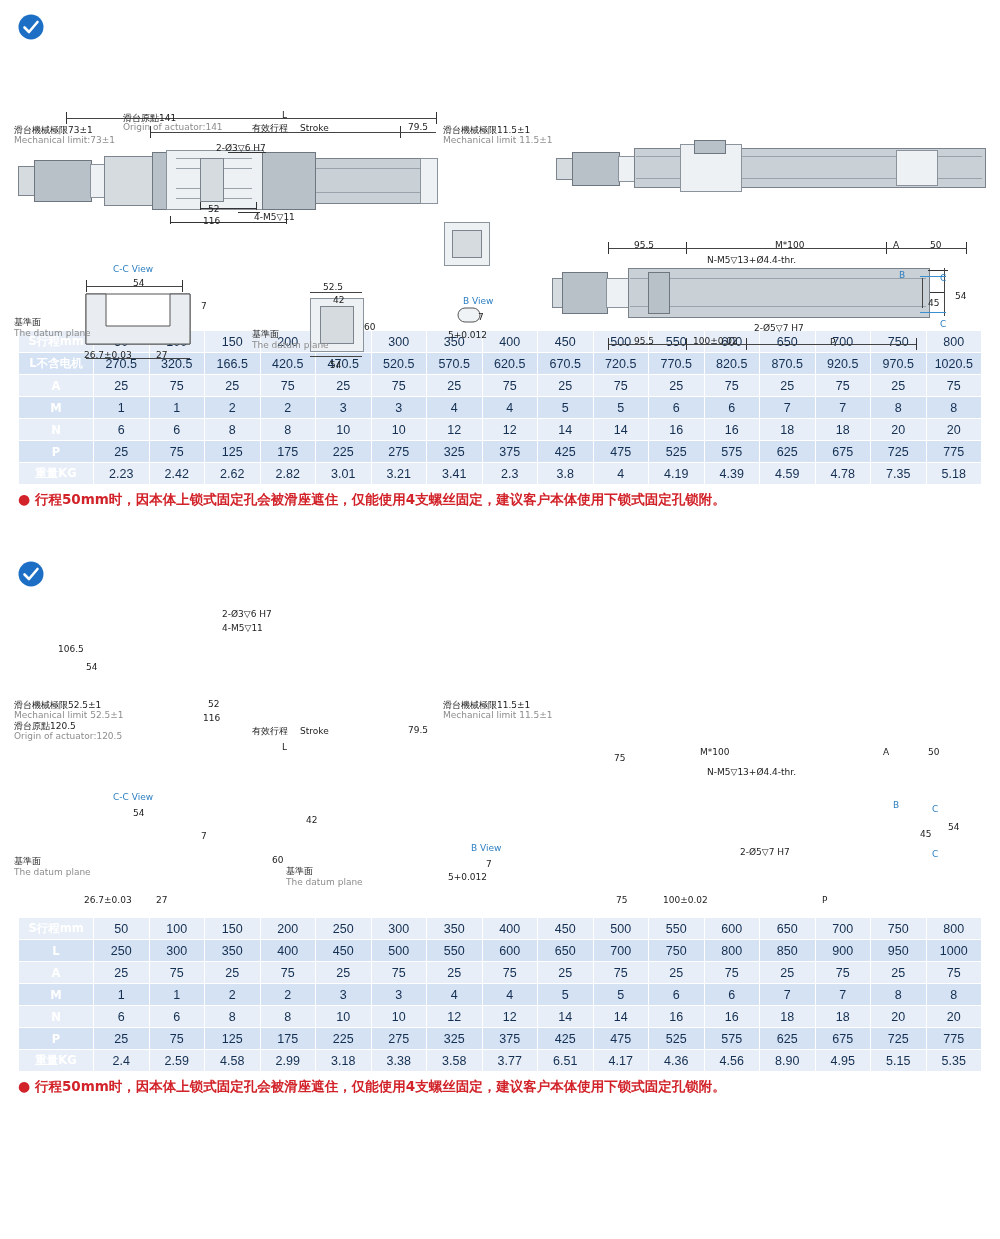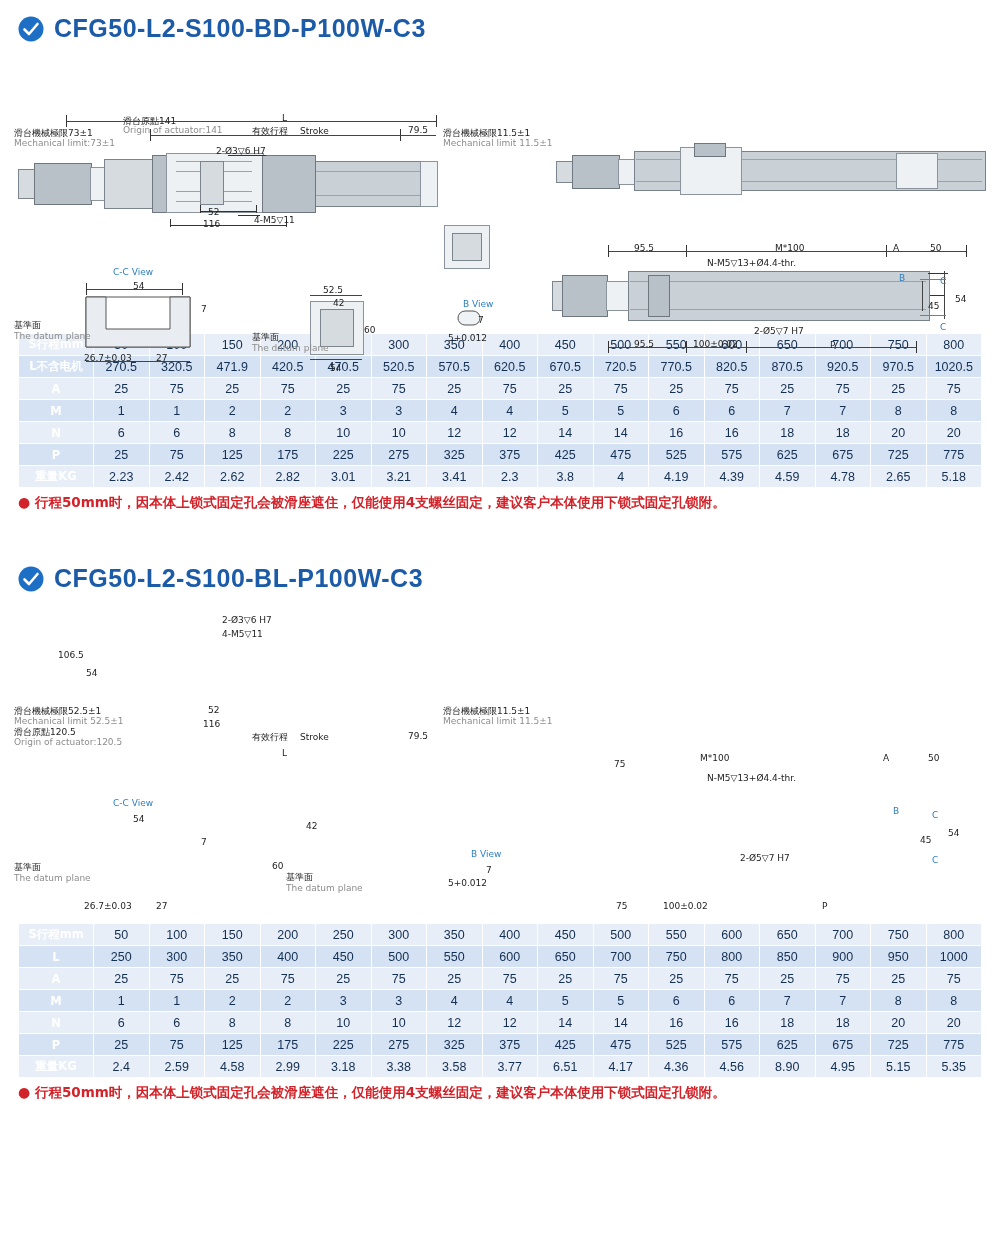--- a/index.html
+++ b/index.html
@@ -52,21 +52,20 @@
 </head>
 <body>
 
 <div class="section">
 
   <div class="title-row" style="padding-top:14px;">
     <svg class="check-icon" viewBox="0 0 26 26">
       <circle cx="13" cy="13" r="12.5" fill="#1c6fc4"></circle>
       <path d="M6.5 13.5 L11 18 L19.5 8" fill="none" stroke="#fff" stroke-width="2.6" stroke-linecap="round" stroke-linejoin="round"></path>
     </svg>
-    <div class="title-text">CFG50-L2-S100-BD-P100W-C3</div>
   </div>
 
   <div class="drawing" style="height:290px;">
 
     <div class="hline" style="left:66px;top:78px;width:370px;background:#444;"></div>
     <div class="vline" style="left:66px;top:72px;height:12px;"></div>
     <div class="vline" style="left:436px;top:72px;height:12px;"></div>
 
     <div class="hline" style="left:150px;top:92px;width:250px;background:#444;"></div>
     <div class="vline" style="left:150px;top:86px;height:12px;"></div>
@@ -232,21 +231,21 @@
           <td>600</td>
           <td>650</td>
           <td>700</td>
           <td>750</td>
           <td>800</td>
         </tr>
         <tr class="alt">
           <td class="hdr">L不含电机</td>
           <td>270.5</td>
           <td>320.5</td>
-          <td>471.9</td>
+          <td>166.5</td>
           <td>420.5</td>
           <td>470.5</td>
           <td>520.5</td>
           <td>570.5</td>
           <td>620.5</td>
           <td>670.5</td>
           <td>720.5</td>
           <td>770.5</td>
           <td>820.5</td>
           <td>870.5</td>
@@ -339,40 +338,39 @@
           <td>3.01</td>
           <td>3.21</td>
           <td>3.41</td>
           <td>2.3</td>
           <td>3.8</td>
           <td>4</td>
           <td>4.19</td>
           <td>4.39</td>
           <td>4.59</td>
           <td>4.78</td>
-          <td>2.65</td>
+          <td>7.35</td>
           <td>5.18</td>
         </tr>
       </tbody>
   </table>
 
   <div class="note">
     <span class="dot">●</span>
     <span>行程50mm时，因本体上锁式固定孔会被滑座遮住，仅能使用4支螺丝固定，建议客户本体使用下锁式固定孔锁附。</span>
   </div>
 </div>
 
 <div class="section">
 
   <div class="title-row" style="padding-top:52px;">
     <svg class="check-icon" viewBox="0 0 26 26">
       <circle cx="13" cy="13" r="12.5" fill="#1c6fc4"></circle>
       <path d="M6.5 13.5 L11 18 L19.5 8" fill="none" stroke="#fff" stroke-width="2.6" stroke-linecap="round" stroke-linejoin="round"></path>
     </svg>
-    <div class="title-text">CFG50-L2-S100-BL-P100W-C3</div>
   </div>
 
   <div class="drawing" style="height:330px;">
 
     <div id="labels-2">
         <div class="lbl cn" style="left: 222px; top: 22px;">2-Ø3▽6 H7</div>
         <div class="lbl cn" style="left: 222px; top: 36px;">4-M5▽11</div>
         <div class="lbl cn" style="left: 58px; top: 57px;">106.5</div>
         <div class="lbl cn" style="left: 86px; top: 75px;">54</div>
         <div class="lbl cn" style="left: 14px; top: 112px;">滑台機械極限52.5±1</div>

